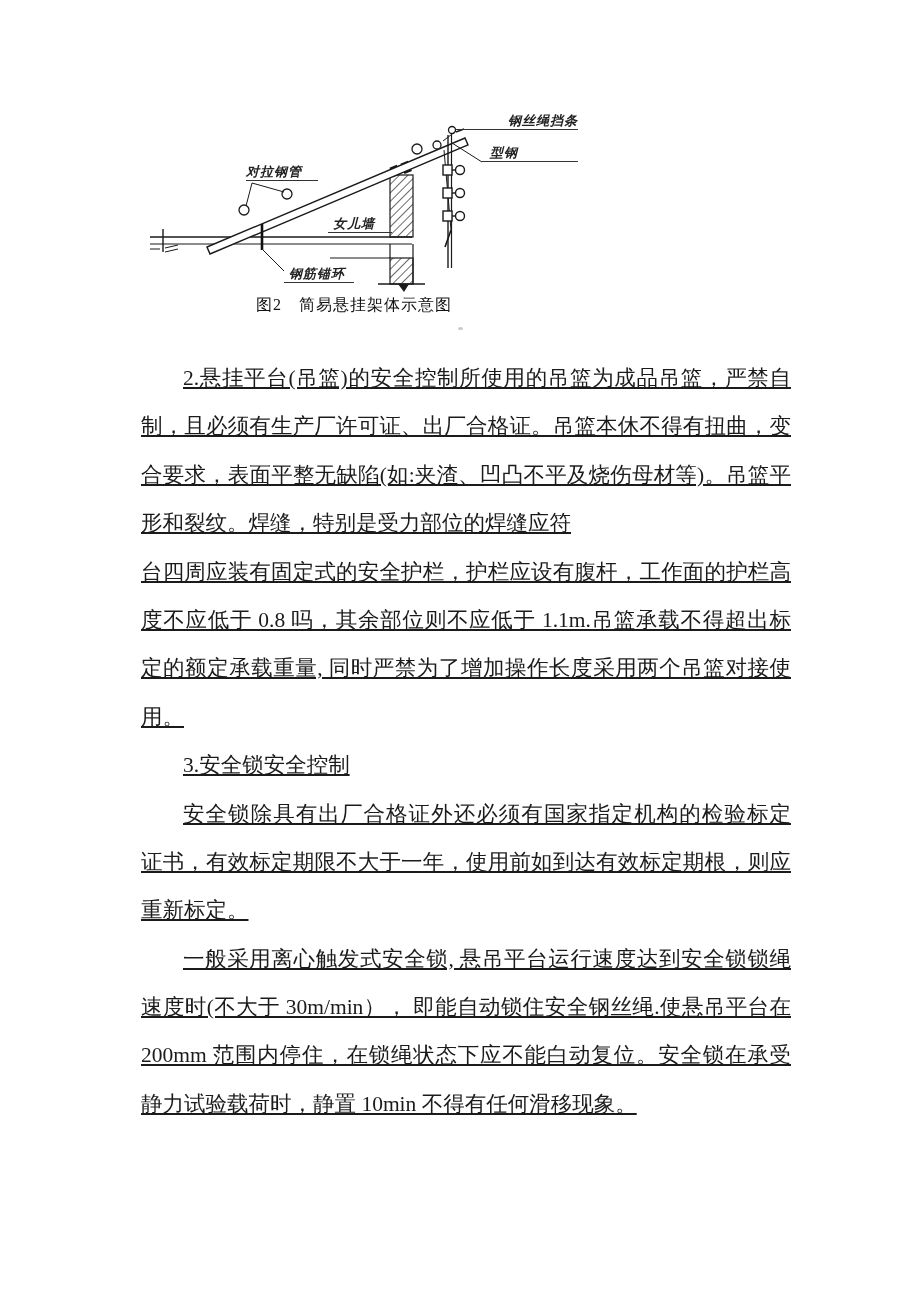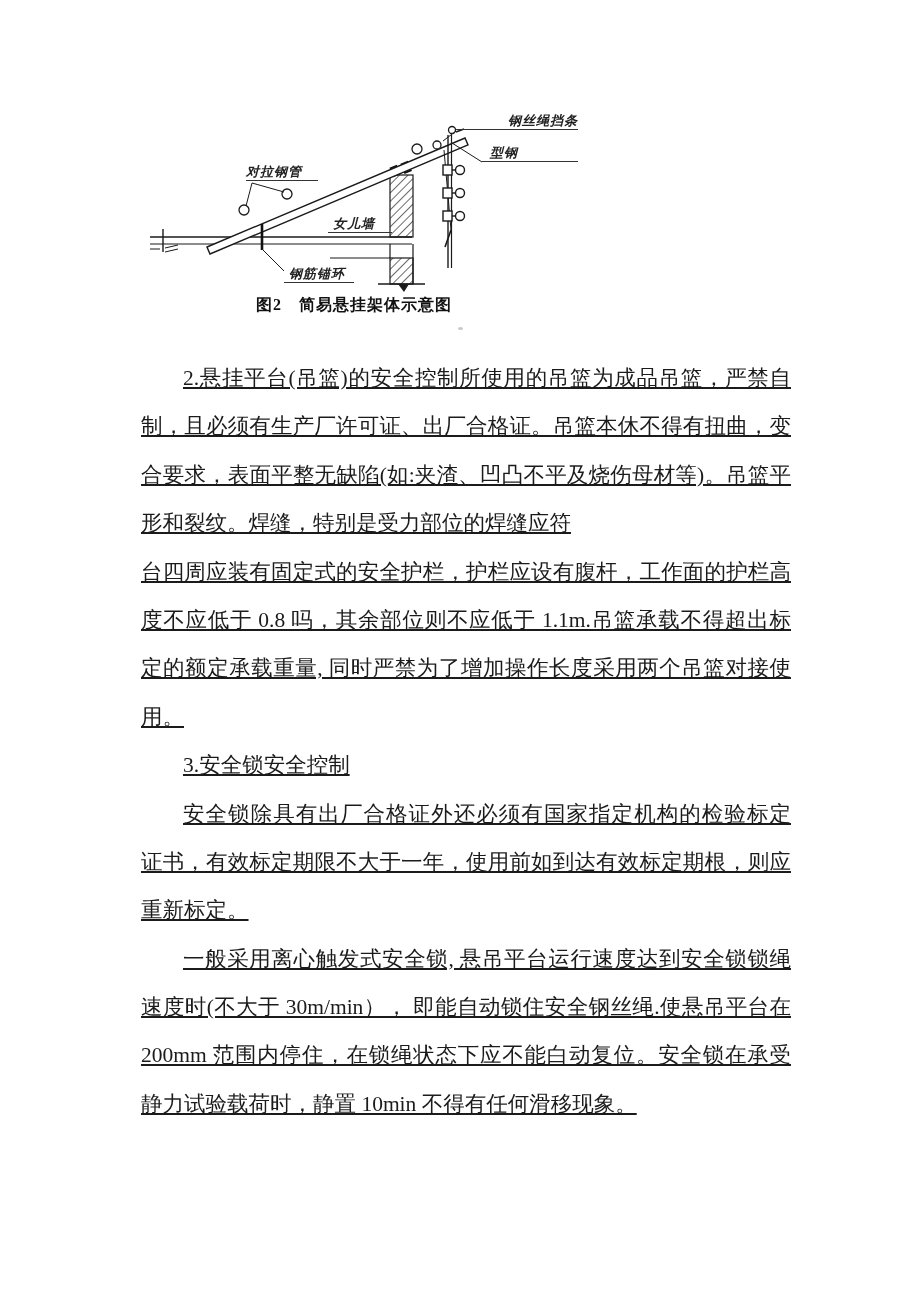--- a/index.html
+++ b/index.html
@@ -15,21 +15,21 @@
     position:absolute;font-size:13px;line-height:14px;color:#222;
     font-style:italic;font-weight:bold;letter-spacing:1px;
     border-bottom:1.3px solid #333;padding-bottom:1px;white-space:nowrap;
   }
   .lbl-wire{left:456px;top:114px;width:122px;text-align:right;}
   .lbl-steel{left:482px;top:146px;width:96px;text-indent:8px;}
   .lbl-pipe{left:246px;top:165px;width:72px;}
   .lbl-parapet{left:328px;top:209px;width:64px;text-indent:5px;margin-top:8px;}
   .lbl-anchor{left:284px;top:255px;width:70px;text-indent:5px;margin-top:12px;}
   .fig-caption{
-    position:absolute;left:256px;top:295px;font-size:16px;font-weight:bold;
+    position:absolute;left:256px;top:295px;font-size:16px;font-weight:normal;
     color:#111;letter-spacing:1px;white-space:pre;
   }
   .fig-dot{position:absolute;left:458px;top:327px;width:5px;height:3px;background:#c9c9c9;border-radius:50%;}
   
   .textbody{
     position:absolute;left:141px;top:354px;width:650px;
     font-size:21.5px;color:#1b1b1b;
   }
   .line{height:48.4px;line-height:48.4px;white-space:nowrap;text-decoration:underline;}
   .just{white-space:normal;text-align:justify;text-align-last:justify;}

